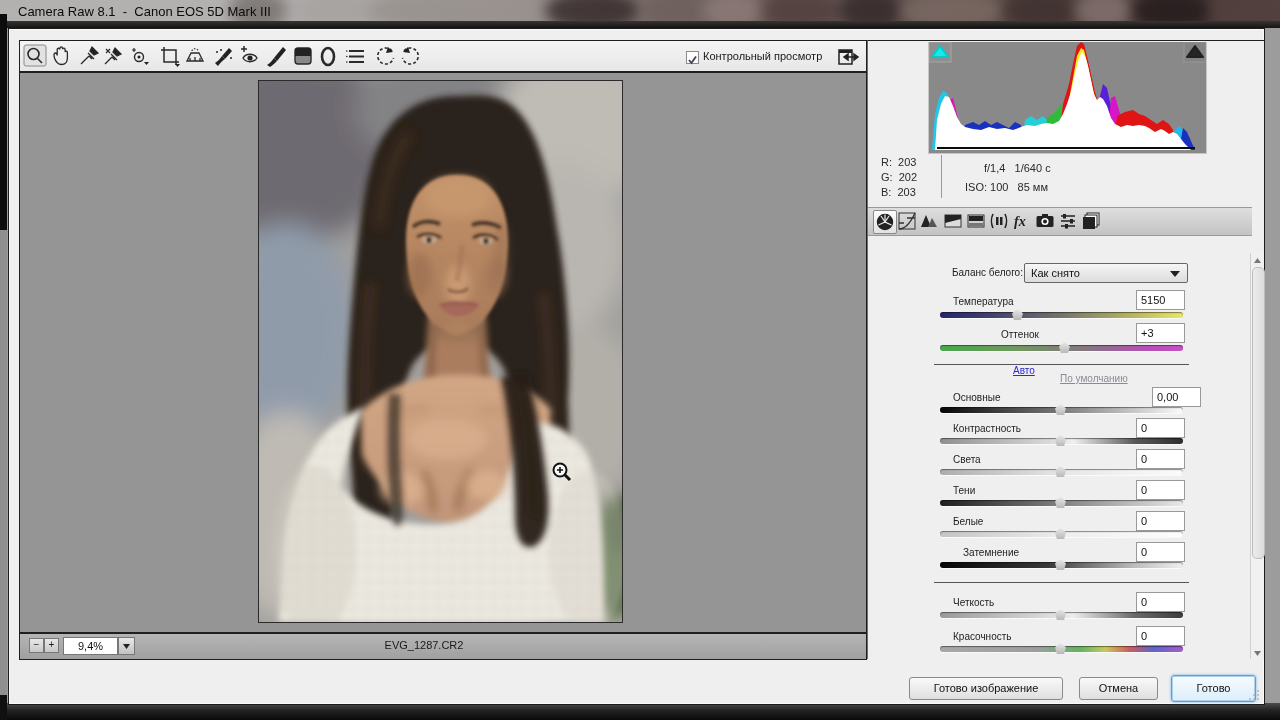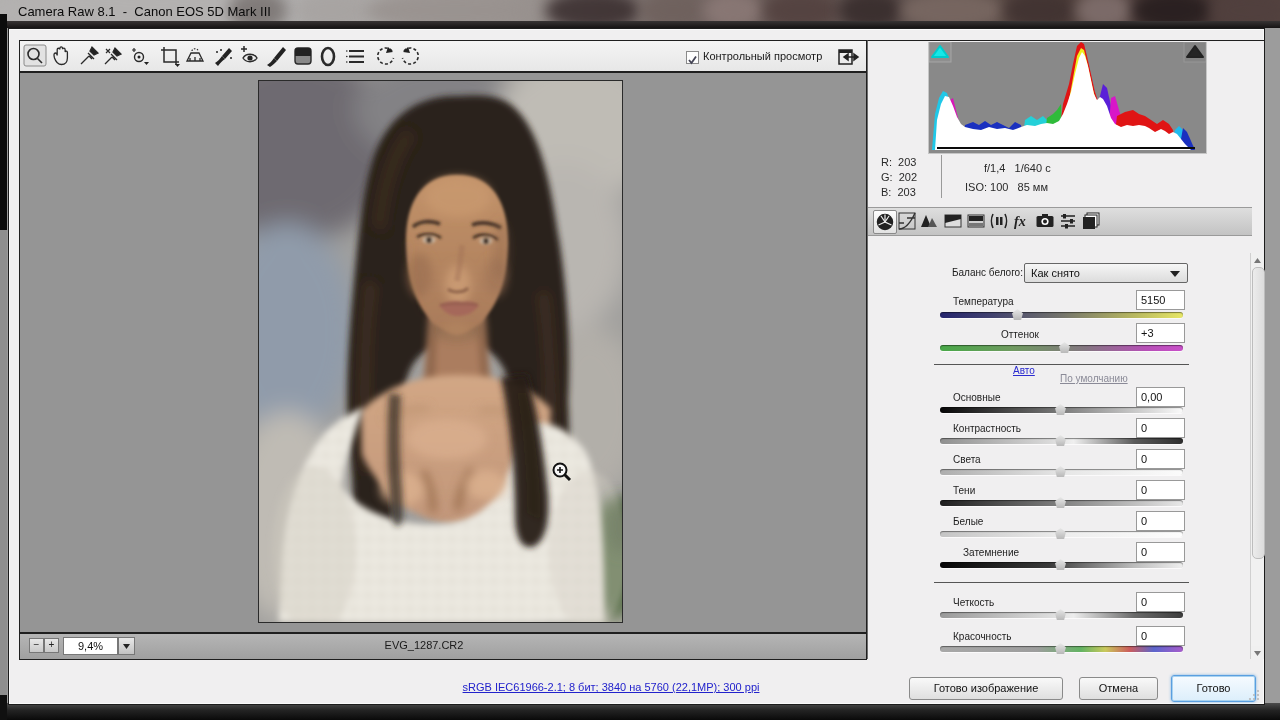--- a/index.html
+++ b/index.html
@@ -405,21 +405,21 @@
       <div class="track" style="top:59px;background:linear-gradient(90deg,#25256e,#40406f 20%,#74746c 50%,#b8b860 80%,#e7e766)"></div>
       <div class="thumb" style="left:143px;top:56px;"></div>
       <div class="lbl" style="left:73px;top:76px;margin-left:48px;">Оттенок</div>
       <div class="vbox" style="left:268px;top:70px;">+3</div>
       <div class="track" style="top:92px;background:linear-gradient(90deg,#48a848,#6f9a60 30%,#847681 60%,#b74fb7 85%,#c94fc9)"></div>
       <div class="thumb" style="left:190px;top:89px;"></div>
       <div class="sep" style="top:111px;"></div>
       <div class="lbl" style="left:133px;top:112px;color:#2b2bd0;text-decoration:underline;">Авто</div>
       <div class="lbl" style="left:180px;top:120px;color:#8a8a97;text-decoration:underline;">По умолчанию</div>
       <div class="lbl" style="left:73px;top:139px;">Основные</div>
-      <div class="vbox" style="left:268px;top:134px;">0,00</div>
+      <div class="vbox" style="left:284px;top:134px;">0,00</div>
       <div class="track" style="top:154px;background:linear-gradient(90deg,#060606,#7a7a7a 50%,#fbfbfb)"></div>
       <div class="thumb" style="left:186px;top:151px;"></div>
       <div class="lbl" style="left:73px;top:170px;">Контрастность</div>
       <div class="vbox" style="left:268px;top:165px;">0</div>
       <div class="track" style="top:185px;background:linear-gradient(90deg,#8f8f8f,#d9d9d9 45%,#efefef 55%,#5a5a5a 80%,#2e2e2e)"></div>
       <div class="thumb" style="left:186px;top:182px;"></div>
       <div class="lbl" style="left:73px;top:201px;">Света</div>
       <div class="vbox" style="left:268px;top:196px;">0</div>
       <div class="track" style="top:216px;background:linear-gradient(90deg,#adadad,#e6e6e6 50%,#fbfbfb)"></div>
       <div class="thumb" style="left:186px;top:213px;"></div>
@@ -448,21 +448,20 @@
     <div id="sbar">
       <div style="position:absolute;left:0;top:0;width:13px;height:13px;background:#f0f0f0;"><svg width="13" height="13">
             <path d="M6.5,4 L10,9 L3,9 Z" fill="#777"></path>
           </svg></div>
       <div style="position:absolute;left:1px;top:14px;width:11px;height:290px;background:linear-gradient(90deg,#ececec,#dcdcdc);border:1px solid #bdbdbd;border-radius:5px;"></div>
       <div style="position:absolute;left:0;bottom:0;width:13px;height:13px;background:#f0f0f0;"><svg width="13" height="13">
             <path d="M6.5,9 L10,4 L3,4 Z" fill="#777"></path>
           </svg></div>
     </div>
   </div>
-  <div class="ab" id="metalink"><span>sRGB IEC61966-2.1; 8 бит; 3840 на 5760 (22,1МР); 300 ppi</span></div>
   <div class="btn" id="openbtn">Готово изображение</div>
   <div class="btn" id="cancelbtn">Отмена</div>
   <div class="btn" id="donebtn">Готово</div>
   <svg class="ab" style="left:1238px;top:660px;" width="14" height="12">
       <g fill="#b9b9b9">
         <circle cx="11" cy="2" r="1.1"></circle>
         <circle cx="7" cy="6" r="1.1"></circle>
         <circle cx="11" cy="6" r="1.1"></circle>
         <circle cx="3" cy="10" r="1.1"></circle>
         <circle cx="7" cy="10" r="1.1"></circle>

